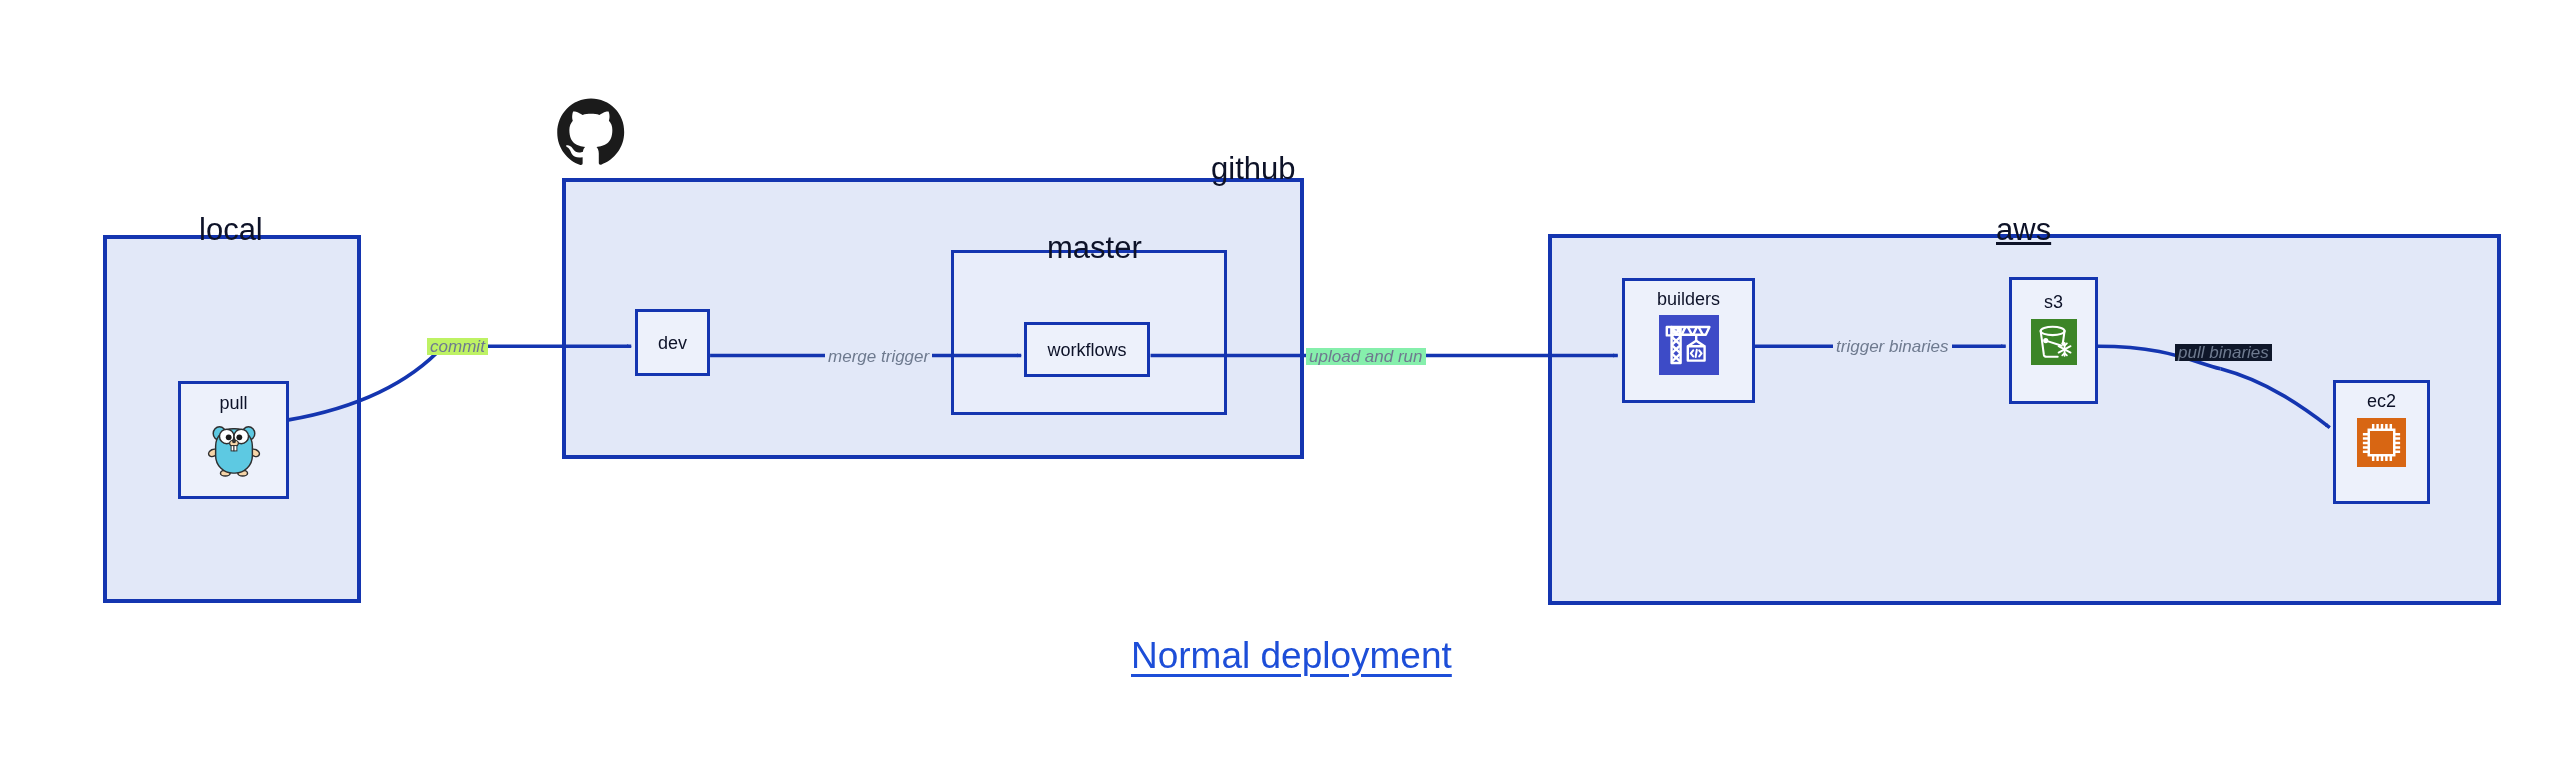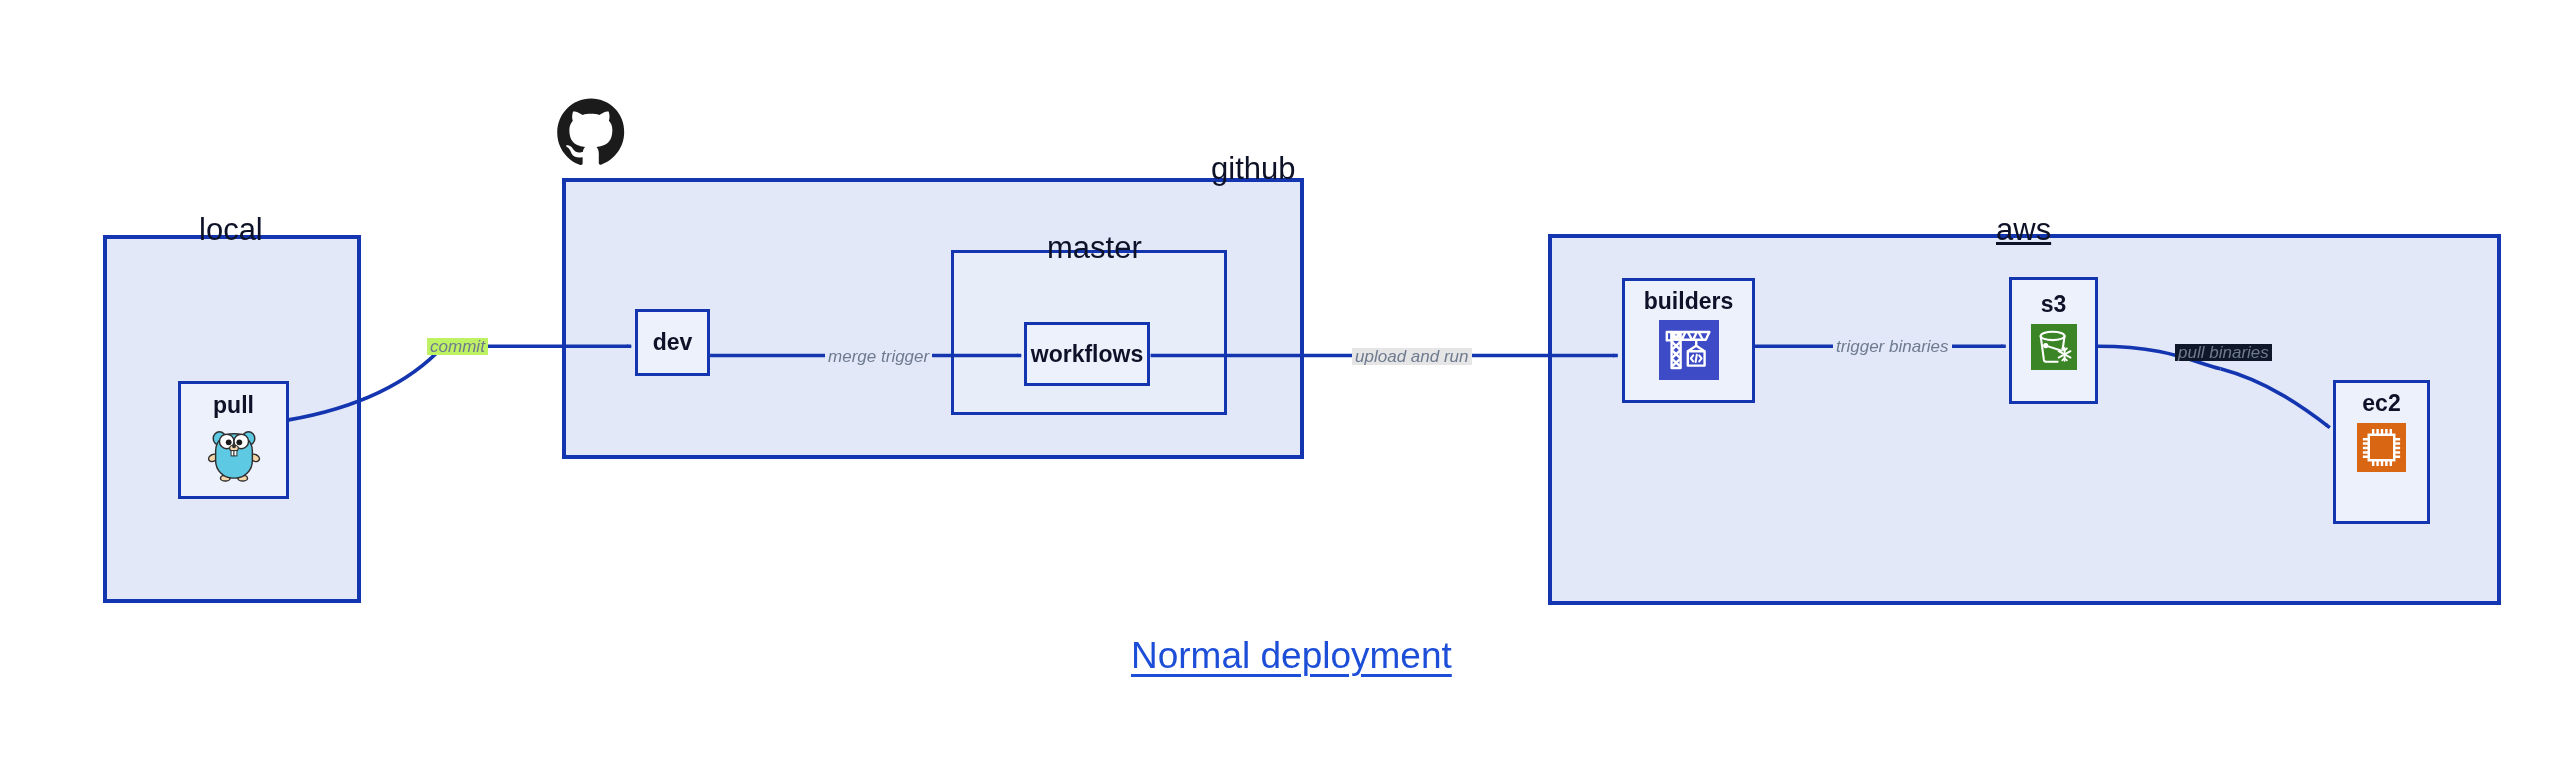--- a/index.html
+++ b/index.html
@@ -53,22 +53,22 @@
     position: absolute;
     background: #EDF1FB;
     border: 3.6px solid #1435B0;
     box-sizing: border-box;
     display: flex;
     flex-direction: column;
     align-items: center;
   }
   .node-label {
     color: #0D1228;
-    font-size: 23px;
-    font-weight: bold;
+    font-size: 18px;
+    font-weight: normal;
     line-height: 1;
     white-space: nowrap;
     font-family: "Liberation Sans", sans-serif;
   }
   .node-icon {
     display: block;
   }
 
   
   .edge-label {
@@ -153,21 +153,21 @@
     </g>
   </svg>
 
   <div class="node" style="left:635px; top:309px; width:75px; height:67px; justify-content:center;">
     <span class="node-label">dev</span>
   </div>
 
   <div class="subgroup" style="left:951px; top:250px; width:276px; height:165px;"></div>
   <div class="group-label" style="left:1047px; top:214px;">master</div>
 
-  <div class="node" style="left:1024px; top:322px; width:126px; height:64px; justify-content:center;">
+  <div class="node" style="left:1024px; top:322px; width:126px; height:55px; justify-content:center;">
     <span class="node-label">workflows</span>
   </div>
 
   <div class="group" style="left:1548px; top:234px; width:953px; height:371px;"></div>
   <div class="group-label" style="left:1996px; top:196px;text-decoration:underline;">aws</div>
 
   <div class="node" style="left:1622px; top:278px; width:133px; height:125px; padding-top:9.3px;">
     <span class="node-label">builders</span>
     <svg class="node-icon" width="60" height="60" viewBox="0 0 100 100" style="margin-top:7.2px;">
       <rect x="0" y="0" width="100" height="100" fill="#3D4BC7"></rect>
@@ -212,21 +212,21 @@
       <g stroke="#FFFFFF" stroke-width="4" stroke-linecap="round">
         <path d="M73 52 L73 80"></path>
         <path d="M60 59 L86 73"></path>
         <path d="M86 59 L60 73"></path>
         <path d="M73 58 L68 53 M73 58 L78 53"></path>
         <path d="M73 74 L68 79 M73 74 L78 79"></path>
       </g>
     </svg>
   </div>
 
-  <div class="node" style="left:2333px; top:380px; width:97px; height:144px; padding-top:9.3px;">
+  <div class="node" style="left:2333px; top:380px; width:97px; height:124px; padding-top:9.3px;">
     <span class="node-label">ec2</span>
     <svg class="node-icon" width="49" height="49" viewBox="0 0 100 100" style="margin-top:8.2px;">
       <rect x="0" y="0" width="100" height="100" fill="#D86613"></rect>
       <g fill="none" stroke="#FFFFFF" stroke-width="5">
         <rect x="24" y="24" width="52" height="52"></rect>
       </g>
       <g stroke="#FFFFFF" stroke-width="5" stroke-linecap="butt">
 
         <path d="M33 24 L33 12 M42 24 L42 12 M51 24 L51 12 M60 24 L60 12 M69 24 L69 12"></path>
 
@@ -258,21 +258,21 @@
 
       <path d="M4072 672 C 4200 672 4250 700 4310 716"></path>
       <path d="M4310 716 C 4400 740 4470 790 4522 830" marker-end="url(#arrowhead)"></path>
     </g>
   </svg>
 
   <div class="edge-label" style="left:427px; top:338px; background:#bef264; padding:0 3.1px;">commit</div>
 
   <div class="edge-label" style="left:825px; top:348px; background:#E2E8F8; padding:0 3.1px;">merge trigger</div>
 
-  <div class="edge-label" style="left:1352px; top:348px; background:#e5e5e5; padding:0 3.1px;">upload and run</div>
+  <div class="edge-label" style="left:1306px; top:348px; background:#86efac; padding:0 3.1px;">upload and run</div>
 
   <div class="edge-label" style="left:1833px; top:338px; background:#E2E8F8; padding:0 3.1px;">trigger binaries</div>
 
   <div class="edge-label" style="left:2175px; top:344px; background:#0f172a; padding:0 3.1px;">pull binaries</div>
 
   <div class="diagram-title" style="left:1131px; top:637px;">Normal deployment</div>
 
 </div>
 
 

